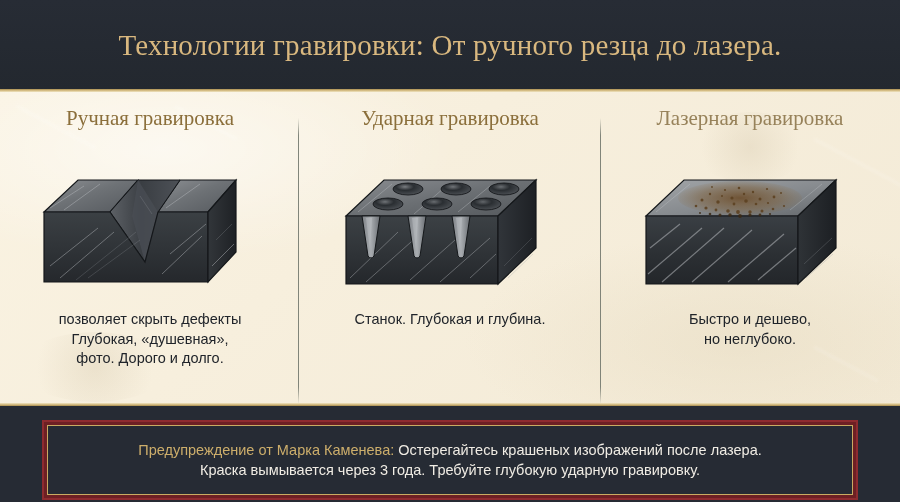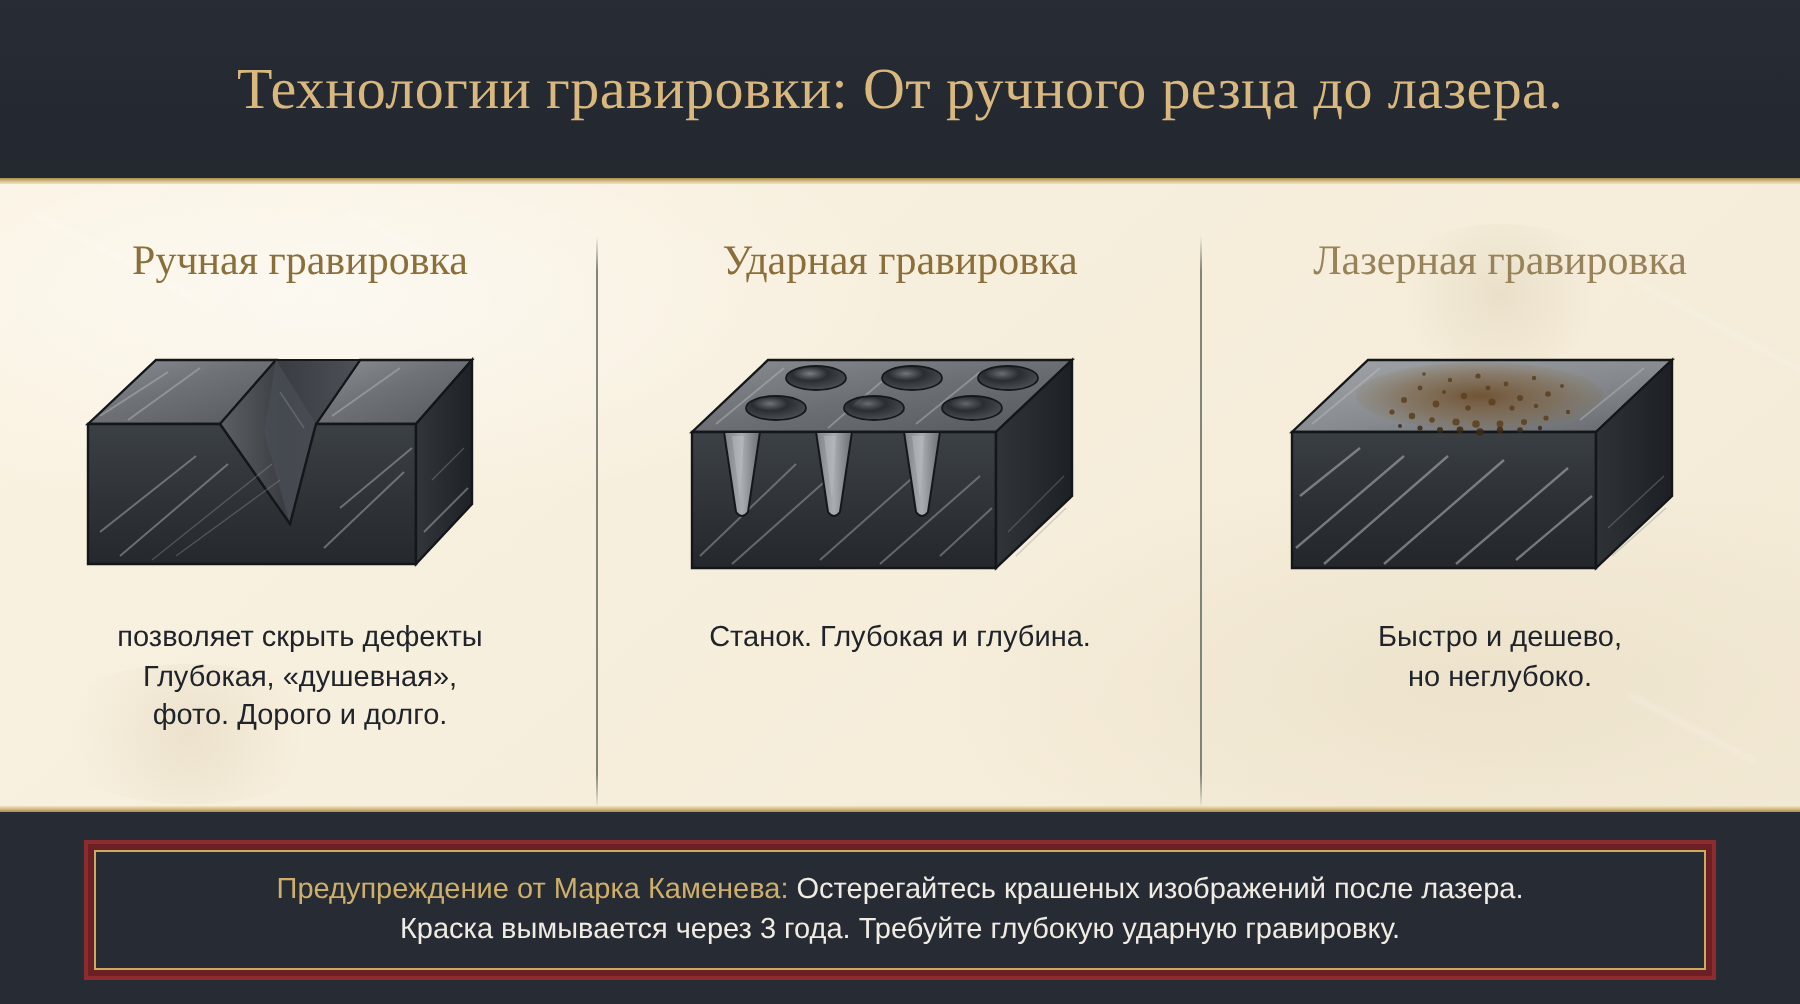--- a/index.html
+++ b/index.html
@@ -71,21 +71,21 @@
     background:linear-gradient(180deg,
       rgba(120,126,116,0) 0%,
       rgba(108,114,104,0.85) 6%,
       rgba(108,114,104,0.85) 94%,
       rgba(120,126,116,0) 100%);
   }
   .divider-1 { left:298px; }
   .divider-2 { left:600px; }
 
   .col-title {
-    position:absolute; top:26px; left:0; width:100%;
+    position:absolute; top:14px; left:0; width:100%;
     text-align:center;
     font-family:"Liberation Serif", serif;
     font-size:21px;
     color:#8b6f3b;
     white-space:nowrap;
   }
   .col-title.muted { color:#97825a; }
 
   .art-slot {
     position:absolute; top:78px; left:0; width:100%; height:130px;
@@ -102,21 +102,21 @@
 
   
   .stone-svg { display:block; margin:0 auto; }
 
   
   .footer {
     position:absolute; left:0; top:406px; width:900px; height:96px;
     background:#262b34;
   }
   .warn-outer {
-    position:absolute; left:42px; top:14px; width:816px; height:70px;
+    position:absolute; left:42px; top:14px; width:816px; height:80px;
     border:2px solid #8e2b2f;
     background:#6d2024;
     padding:3px;
   }
   .warn-inner {
     width:100%; height:100%;
     border:1px solid #c9ab62;
     background:#262b34;
     display:flex; flex-direction:column;
     align-items:center; justify-content:center;

